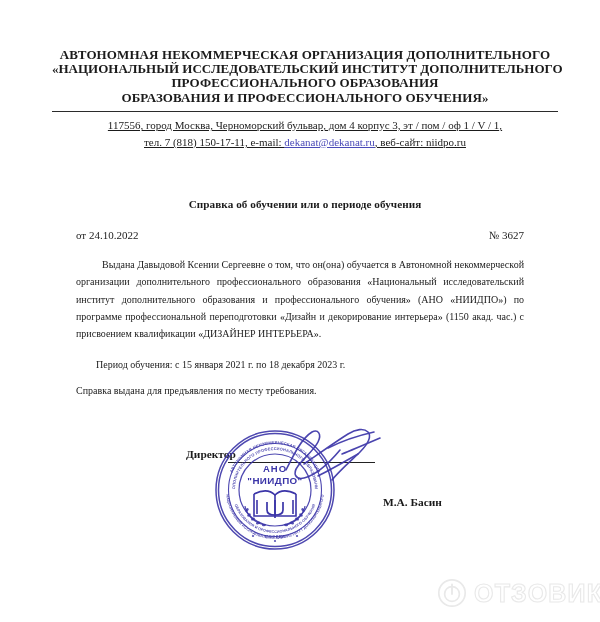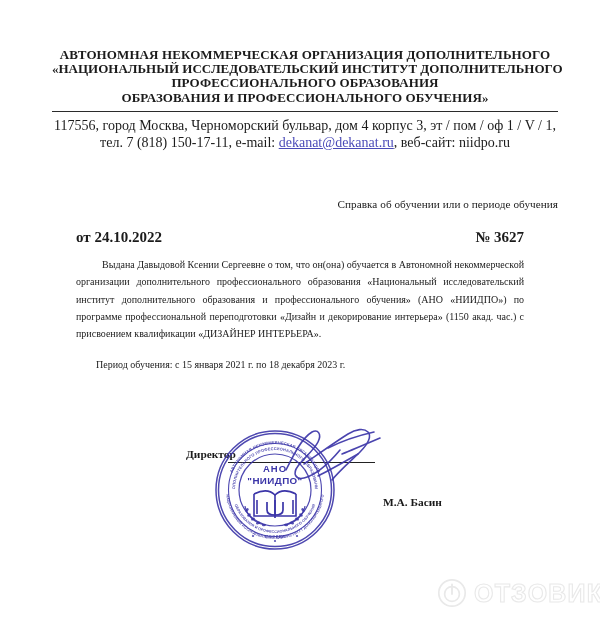--- a/index.html
+++ b/index.html
@@ -51,52 +51,53 @@
   }
 
   .contact-block {
     position: absolute;
     left: 52px;
     top: 117px;
     width: 506px;
     text-align: center;
   }
   .contact-line {
-    font-size: 14px;
+    font-size: 11px;
     line-height: 17px;
     white-space: nowrap;
+    text-decoration: underline;
   }
   .mail-link {
     color: #4a4ab8;
     text-decoration: underline;
     text-underline-offset: 1px;
   }
 
   
   .doc-title {
     position: absolute;
     left: 52px;
     top: 198px;
     width: 506px;
-    text-align: right;
-    font-weight: normal;
+    text-align: center;
+    font-weight: bold;
     font-size: 11.2px;
     letter-spacing: 0.05px;
   }
 
   
   .meta-row {
     position: absolute;
     left: 76px;
     top: 229px;
     width: 448px;
     display: flex;
     justify-content: space-between;
-    font-weight: bold;
-    font-size: 15px;
+    font-weight: normal;
+    font-size: 11px;
   }
 
   
   .body-para {
     position: absolute;
     left: 76px;
     width: 448px;
     font-size: 10px;
     line-height: 17.3px;
     text-align: justify;
@@ -198,20 +199,21 @@
 
   <div class="doc-title">Справка об обучении или о периоде обучения</div>
 
   <div class="meta-row">
     <span>от 24.10.2022</span>
     <span>№ 3627</span>
   </div>
 
   <div class="body-para p1">Выдана Давыдовой Ксении Сергеевне о том, что он(она) обучается в Автономной некоммерческой организации дополнительного профессионального образования «Национальный исследовательский институт дополнительного образования и профессионального обучения» (АНО «НИИДПО») по программе профессиональной переподготовки «Дизайн и декорирование интерьера» (1150 акад. час.) с присвоением квалификации «ДИЗАЙНЕР ИНТЕРЬЕРА».</div>
   <div class="body-para p2">Период обучения: с 15 января 2021 г. по 18 декабря 2023 г.</div>
+  <div class="body-para p3">Справка выдана для предъявления по месту требования.</div>
 
   <div class="sign-row">
     <span class="sign-role">Директор</span>
     <span class="sign-rule"></span>
     <span class="sign-name">М.А. Басин</span>
   </div>
 
   <div class="stamp">
     <svg viewBox="0 0 124 124" width="124" height="124" aria-hidden="true">
       <defs>

